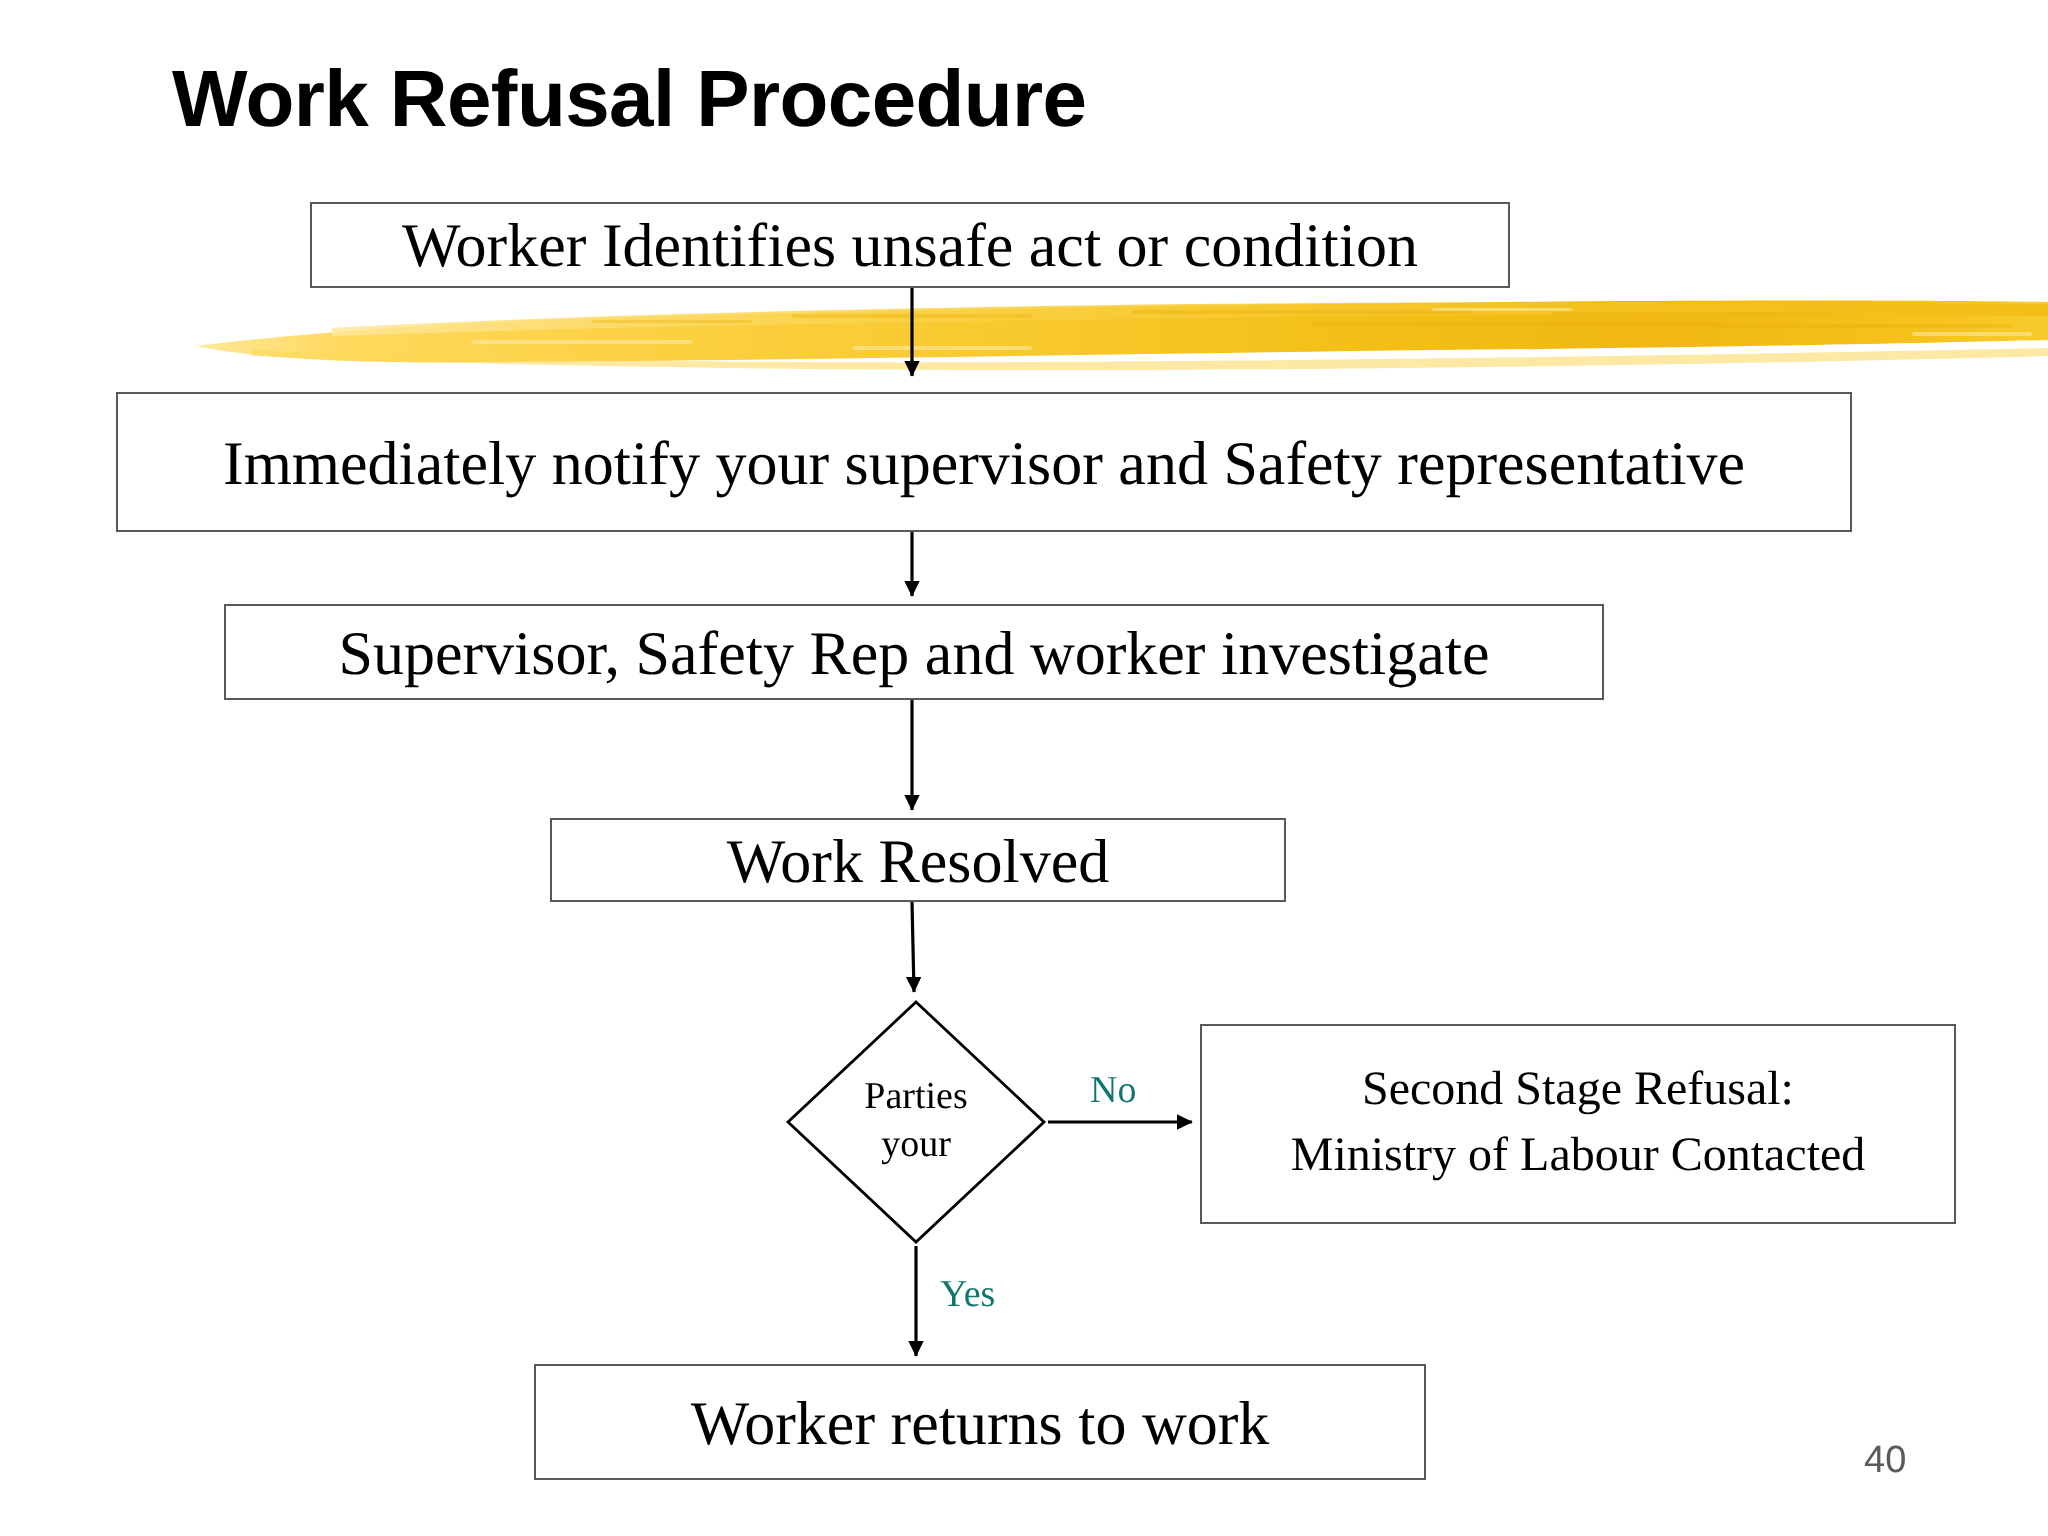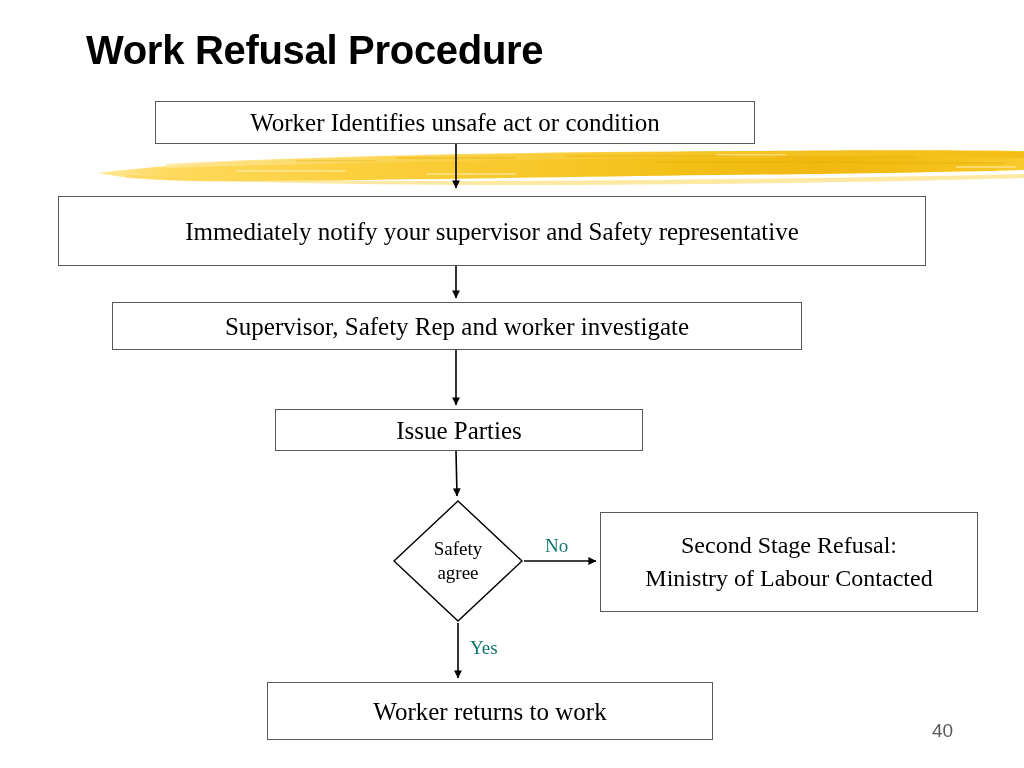--- a/index.html
+++ b/index.html
@@ -53,21 +53,21 @@
     position: absolute;
     box-sizing: border-box;
     border: 1px solid #595959;
     background: #ffffff;
     color: #000000;
     display: flex;
     align-items: center;
     justify-content: center;
     text-align: center;
     font-family: "Liberation Serif", "DejaVu Serif", serif;
-    font-size: 25px;
+    font-size: 31px;
     line-height: 31px;
   }
   .node .node-text { display: block; padding: 0 6px; }
 
   #box-identify   { left: 155px; top: 101px;  width: 600px; height: 43px; }
   #box-notify     { left: 58px;  top: 196px;  width: 868px; height: 70px; }
   #box-investigate{ left: 112px; top: 302px;  width: 690px; height: 48px; }
   #box-resolved   { left: 275px; top: 409px;  width: 368px; height: 42px; }
   #box-second     { left: 600px; top: 512px;  width: 378px; height: 100px; font-size: 24px; line-height: 33px; }
   #box-return     { left: 267px; top: 682px;  width: 446px; height: 58px; }
@@ -210,30 +210,30 @@
 
   <div class="node" id="box-investigate">
     <span class="node-text">Supervisor, Safety Rep and worker investigate</span>
   </div>
 
   <div class="node" id="box-notify">
     <span class="node-text">Immediately notify your supervisor and Safety representative</span>
   </div>
 
   <div class="node" id="box-resolved">
-    <span class="node-text">Issue Parties</span>
+    <span class="node-text">Work Resolved</span>
   </div>
 
   <div class="diamond-wrap">
     <svg width="132" height="124" viewBox="0 0 132 124" xmlns="http://www.w3.org/2000/svg">
       <polygon points="66,2 130,62 66,122 2,62" fill="#ffffff" stroke="#000000" stroke-width="1.4"></polygon>
     </svg>
     <div class="diamond-label">
-      <span>Safety</span>
-      <span>agree</span>
+      <span>Parties</span>
+      <span>your</span>
     </div>
   </div>
 
   <div class="node" id="box-return">
     <span class="node-text">Worker returns to work</span>
   </div>
 
   <div class="node" id="box-second">
     <span class="node-text">
       <span>Second Stage Refusal:</span><br>

